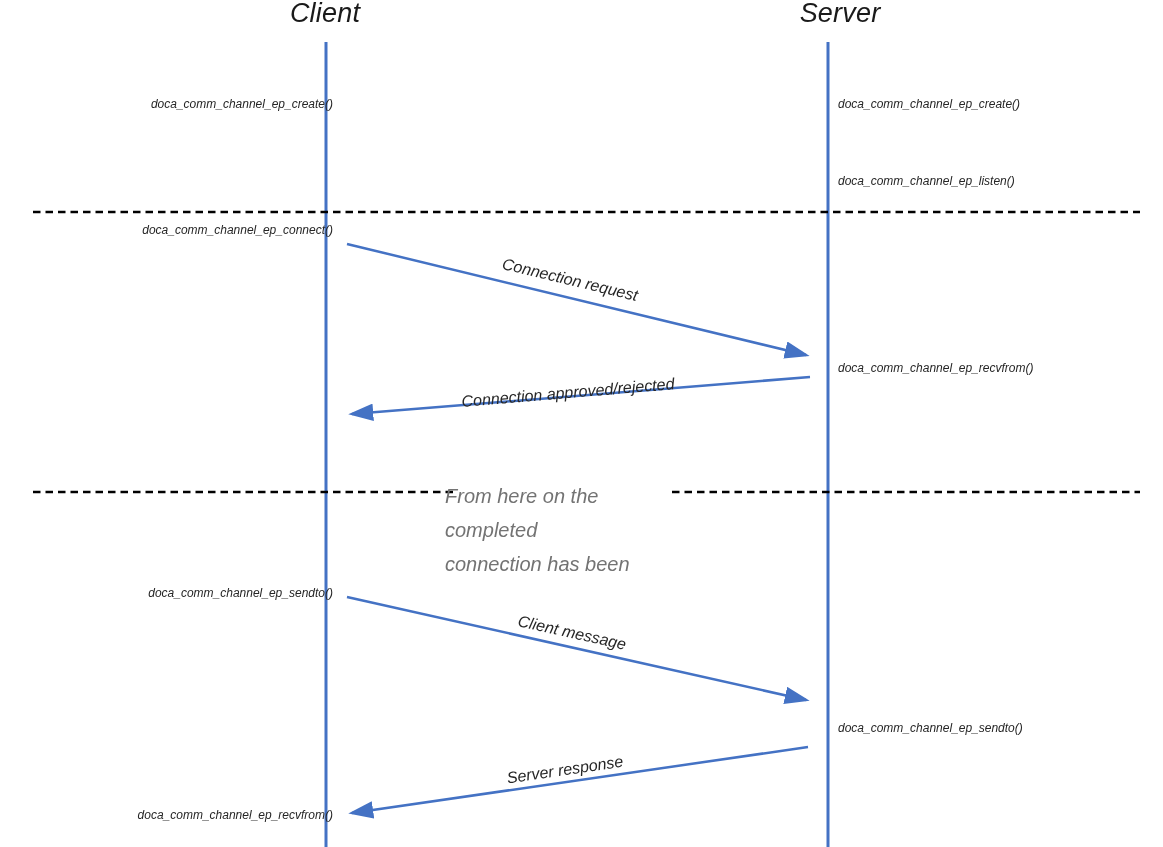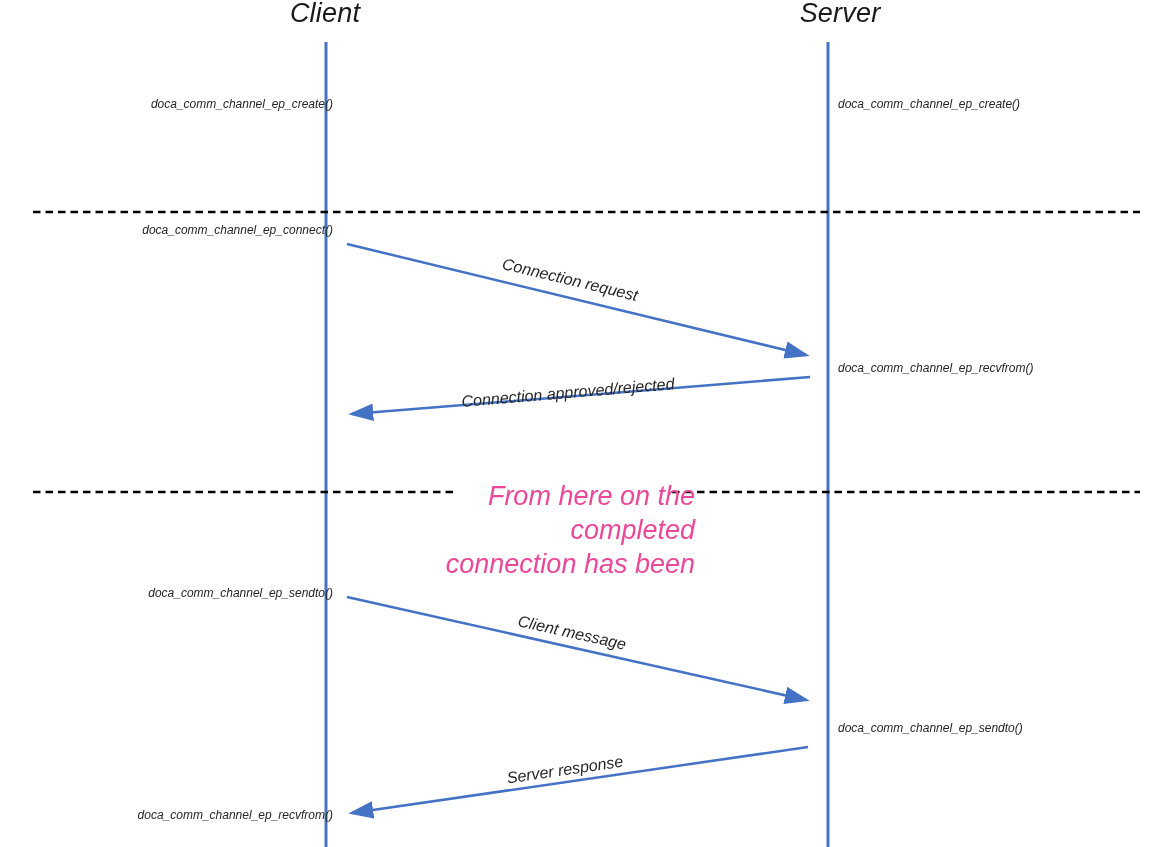--- a/index.html
+++ b/index.html
@@ -64,24 +64,24 @@
   .lbl-connection-request  { left: 470px; top: 271px; width: 200px; transform: rotate(13.5deg); }
   .lbl-connection-response { left: 428px; top: 384px; width: 280px; transform: rotate(-4.8deg); }
   .lbl-client-message      { left: 472px; top: 624px; width: 200px; transform: rotate(12.5deg); }
   .lbl-server-response     { left: 465px; top: 761px; width: 200px; transform: rotate(-8.3deg); }
 
   .note {
     position: absolute;
     left: 445px;
     top: 479px;
     width: 250px;
-    text-align: right;
-    font-size: 27px;
+    text-align: left;
+    font-size: 20px;
     line-height: 34px;
-    color: #ec4899;
+    color: #737373;
   }
 
   .lifeline  { stroke-width: 3; }
   .separator { stroke-width: 2.5; stroke-dasharray: 7.5 5; }
   .msg-arrow { stroke-width: 2.5; fill: none; }
 </style>
 </head>
 <body>
 
 <div class="diagram">
@@ -108,20 +108,21 @@
 
   <div class="lifeline-title client-title">Client</div>
   <div class="lifeline-title server-title">Server</div>
 
   <div class="fn-label fn-left fn-client-create">doca_comm_channel_ep_create()</div>
   <div class="fn-label fn-left fn-client-connect">doca_comm_channel_ep_connect()</div>
   <div class="fn-label fn-left fn-client-sendto">doca_comm_channel_ep_sendto()</div>
   <div class="fn-label fn-left fn-client-recvfrom">doca_comm_channel_ep_recvfrom()</div>
 
   <div class="fn-label fn-right fn-server-create">doca_comm_channel_ep_create()</div>
+  <div class="fn-label fn-right fn-server-listen">doca_comm_channel_ep_listen()</div>
   <div class="fn-label fn-right fn-server-recvfrom">doca_comm_channel_ep_recvfrom()</div>
   <div class="fn-label fn-right fn-server-sendto">doca_comm_channel_ep_sendto()</div>
 
   <div class="arrow-label lbl-connection-request">Connection request</div>
   <div class="arrow-label lbl-connection-response">Connection approved/rejected</div>
   <div class="arrow-label lbl-client-message">Client message</div>
   <div class="arrow-label lbl-server-response">Server response</div>
 
   <div class="note">
     <div>From here on the</div>

